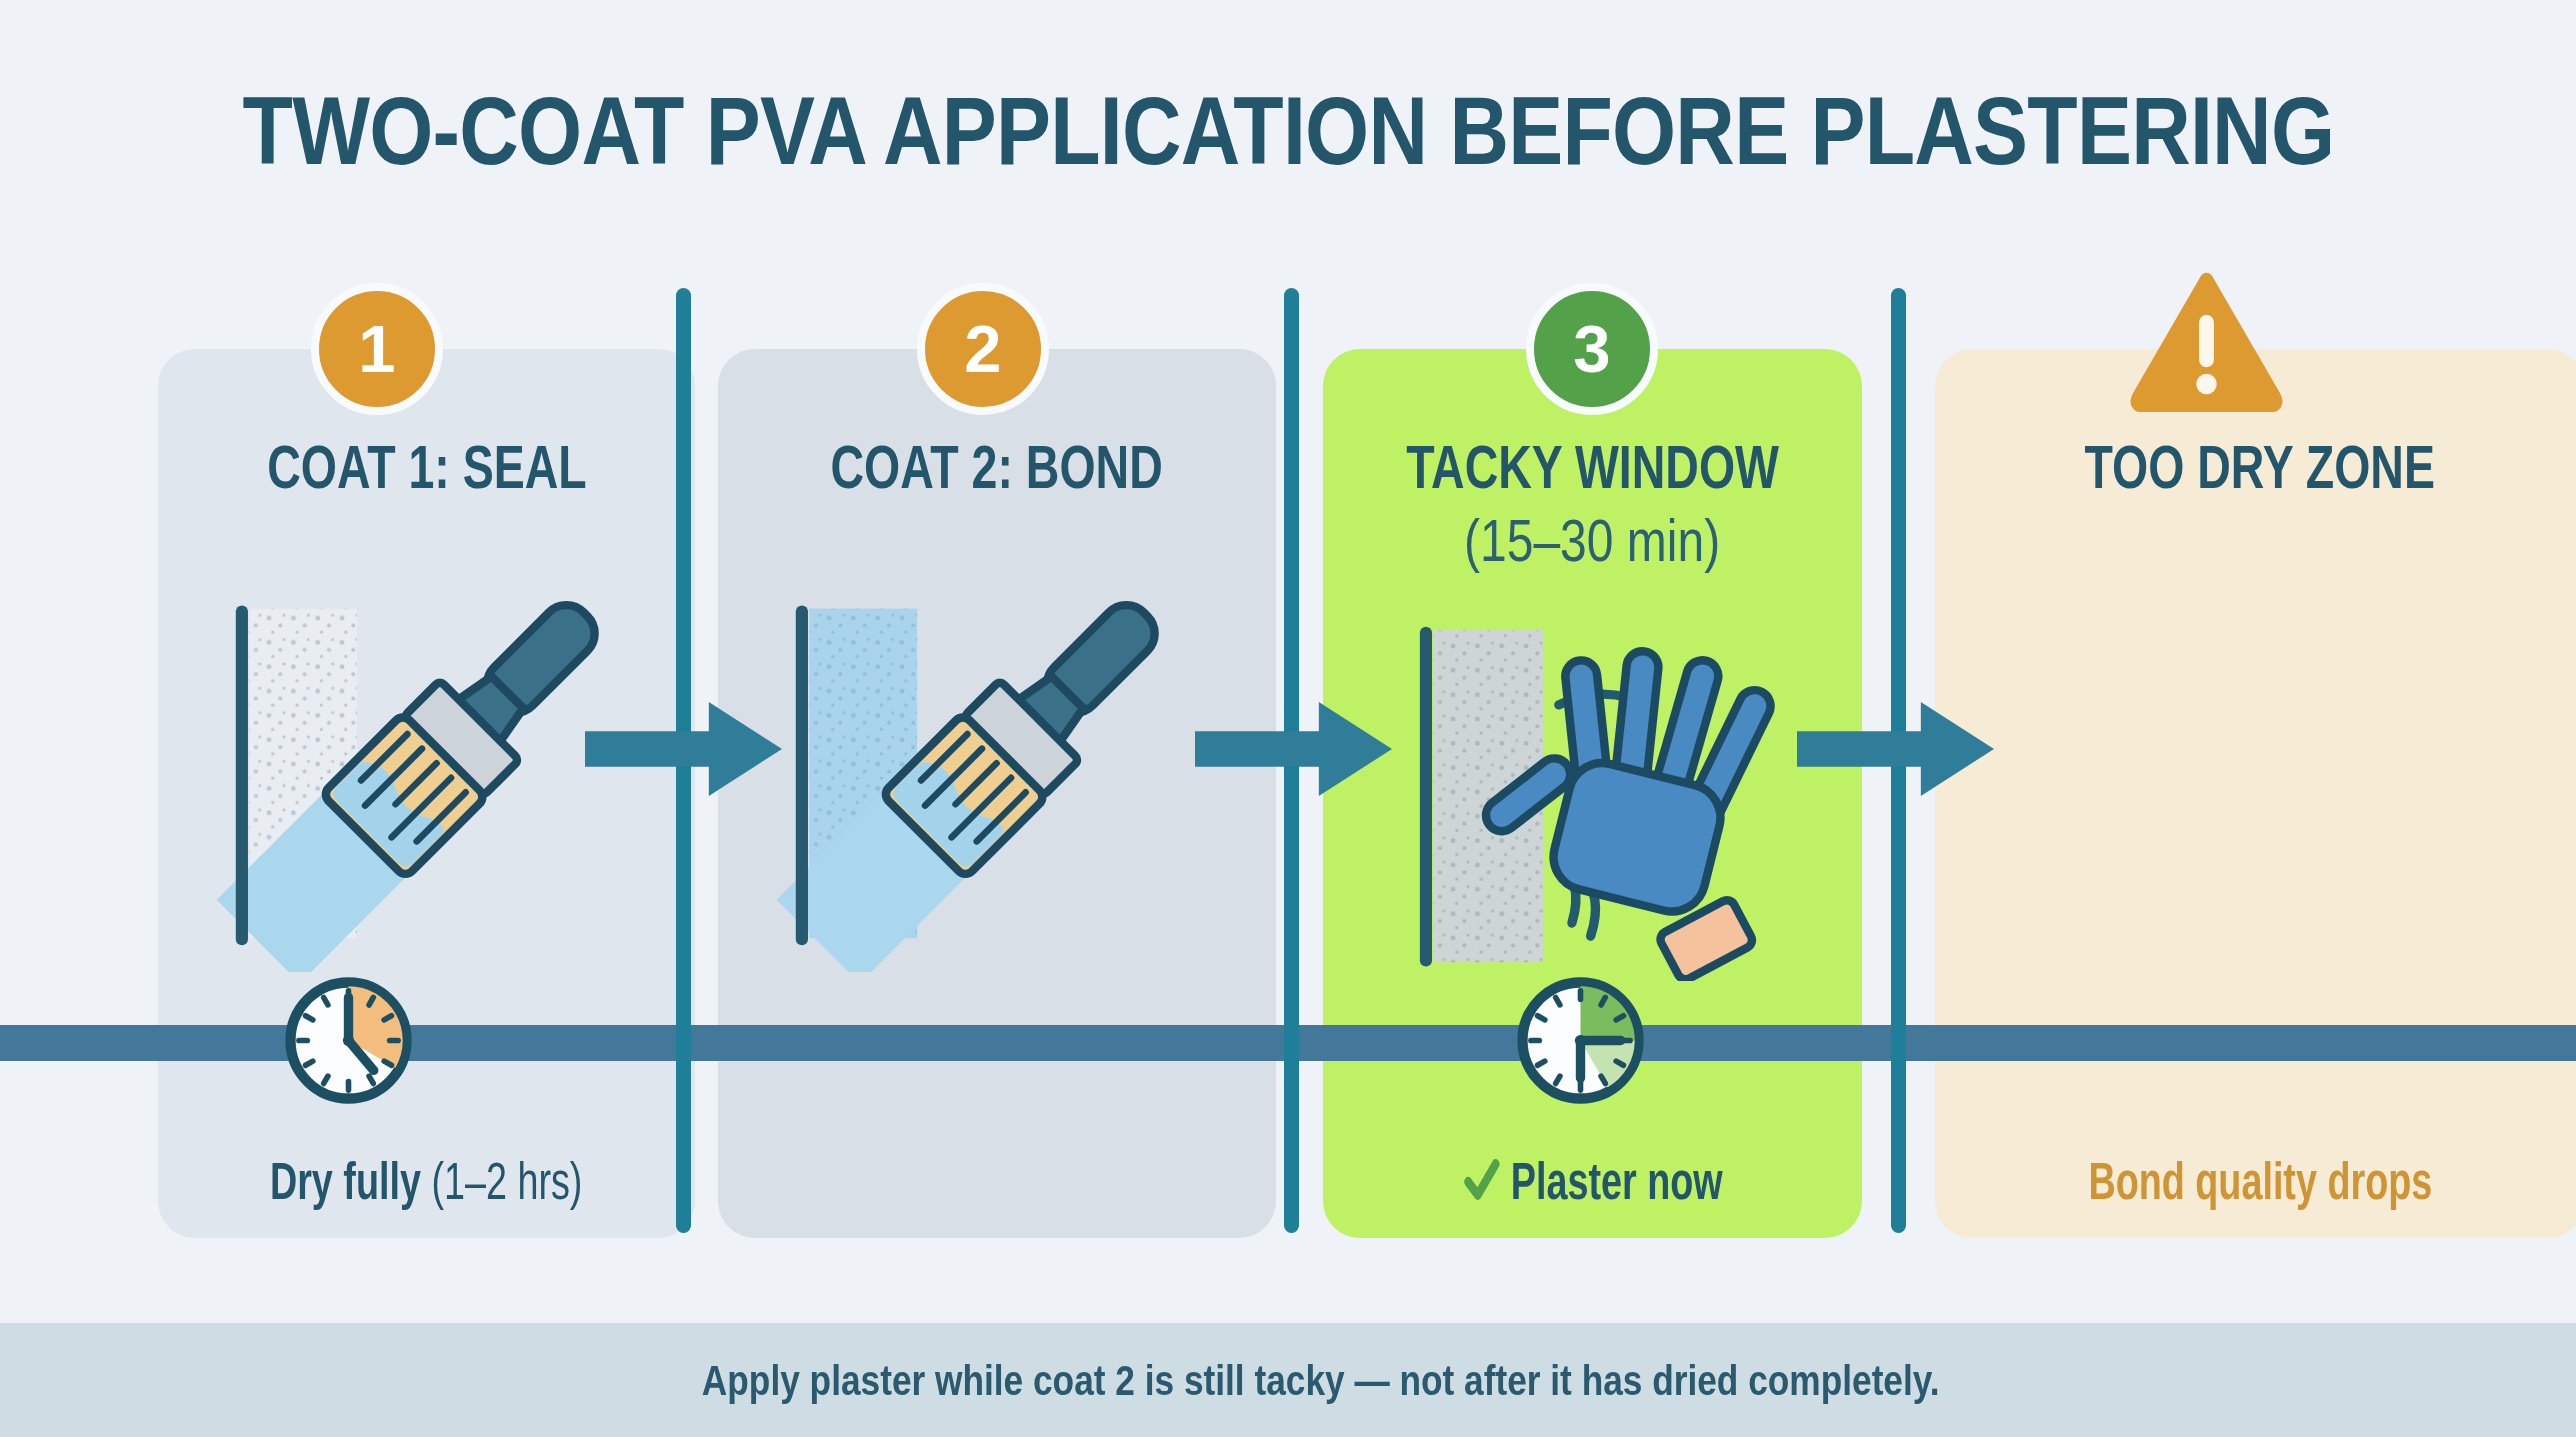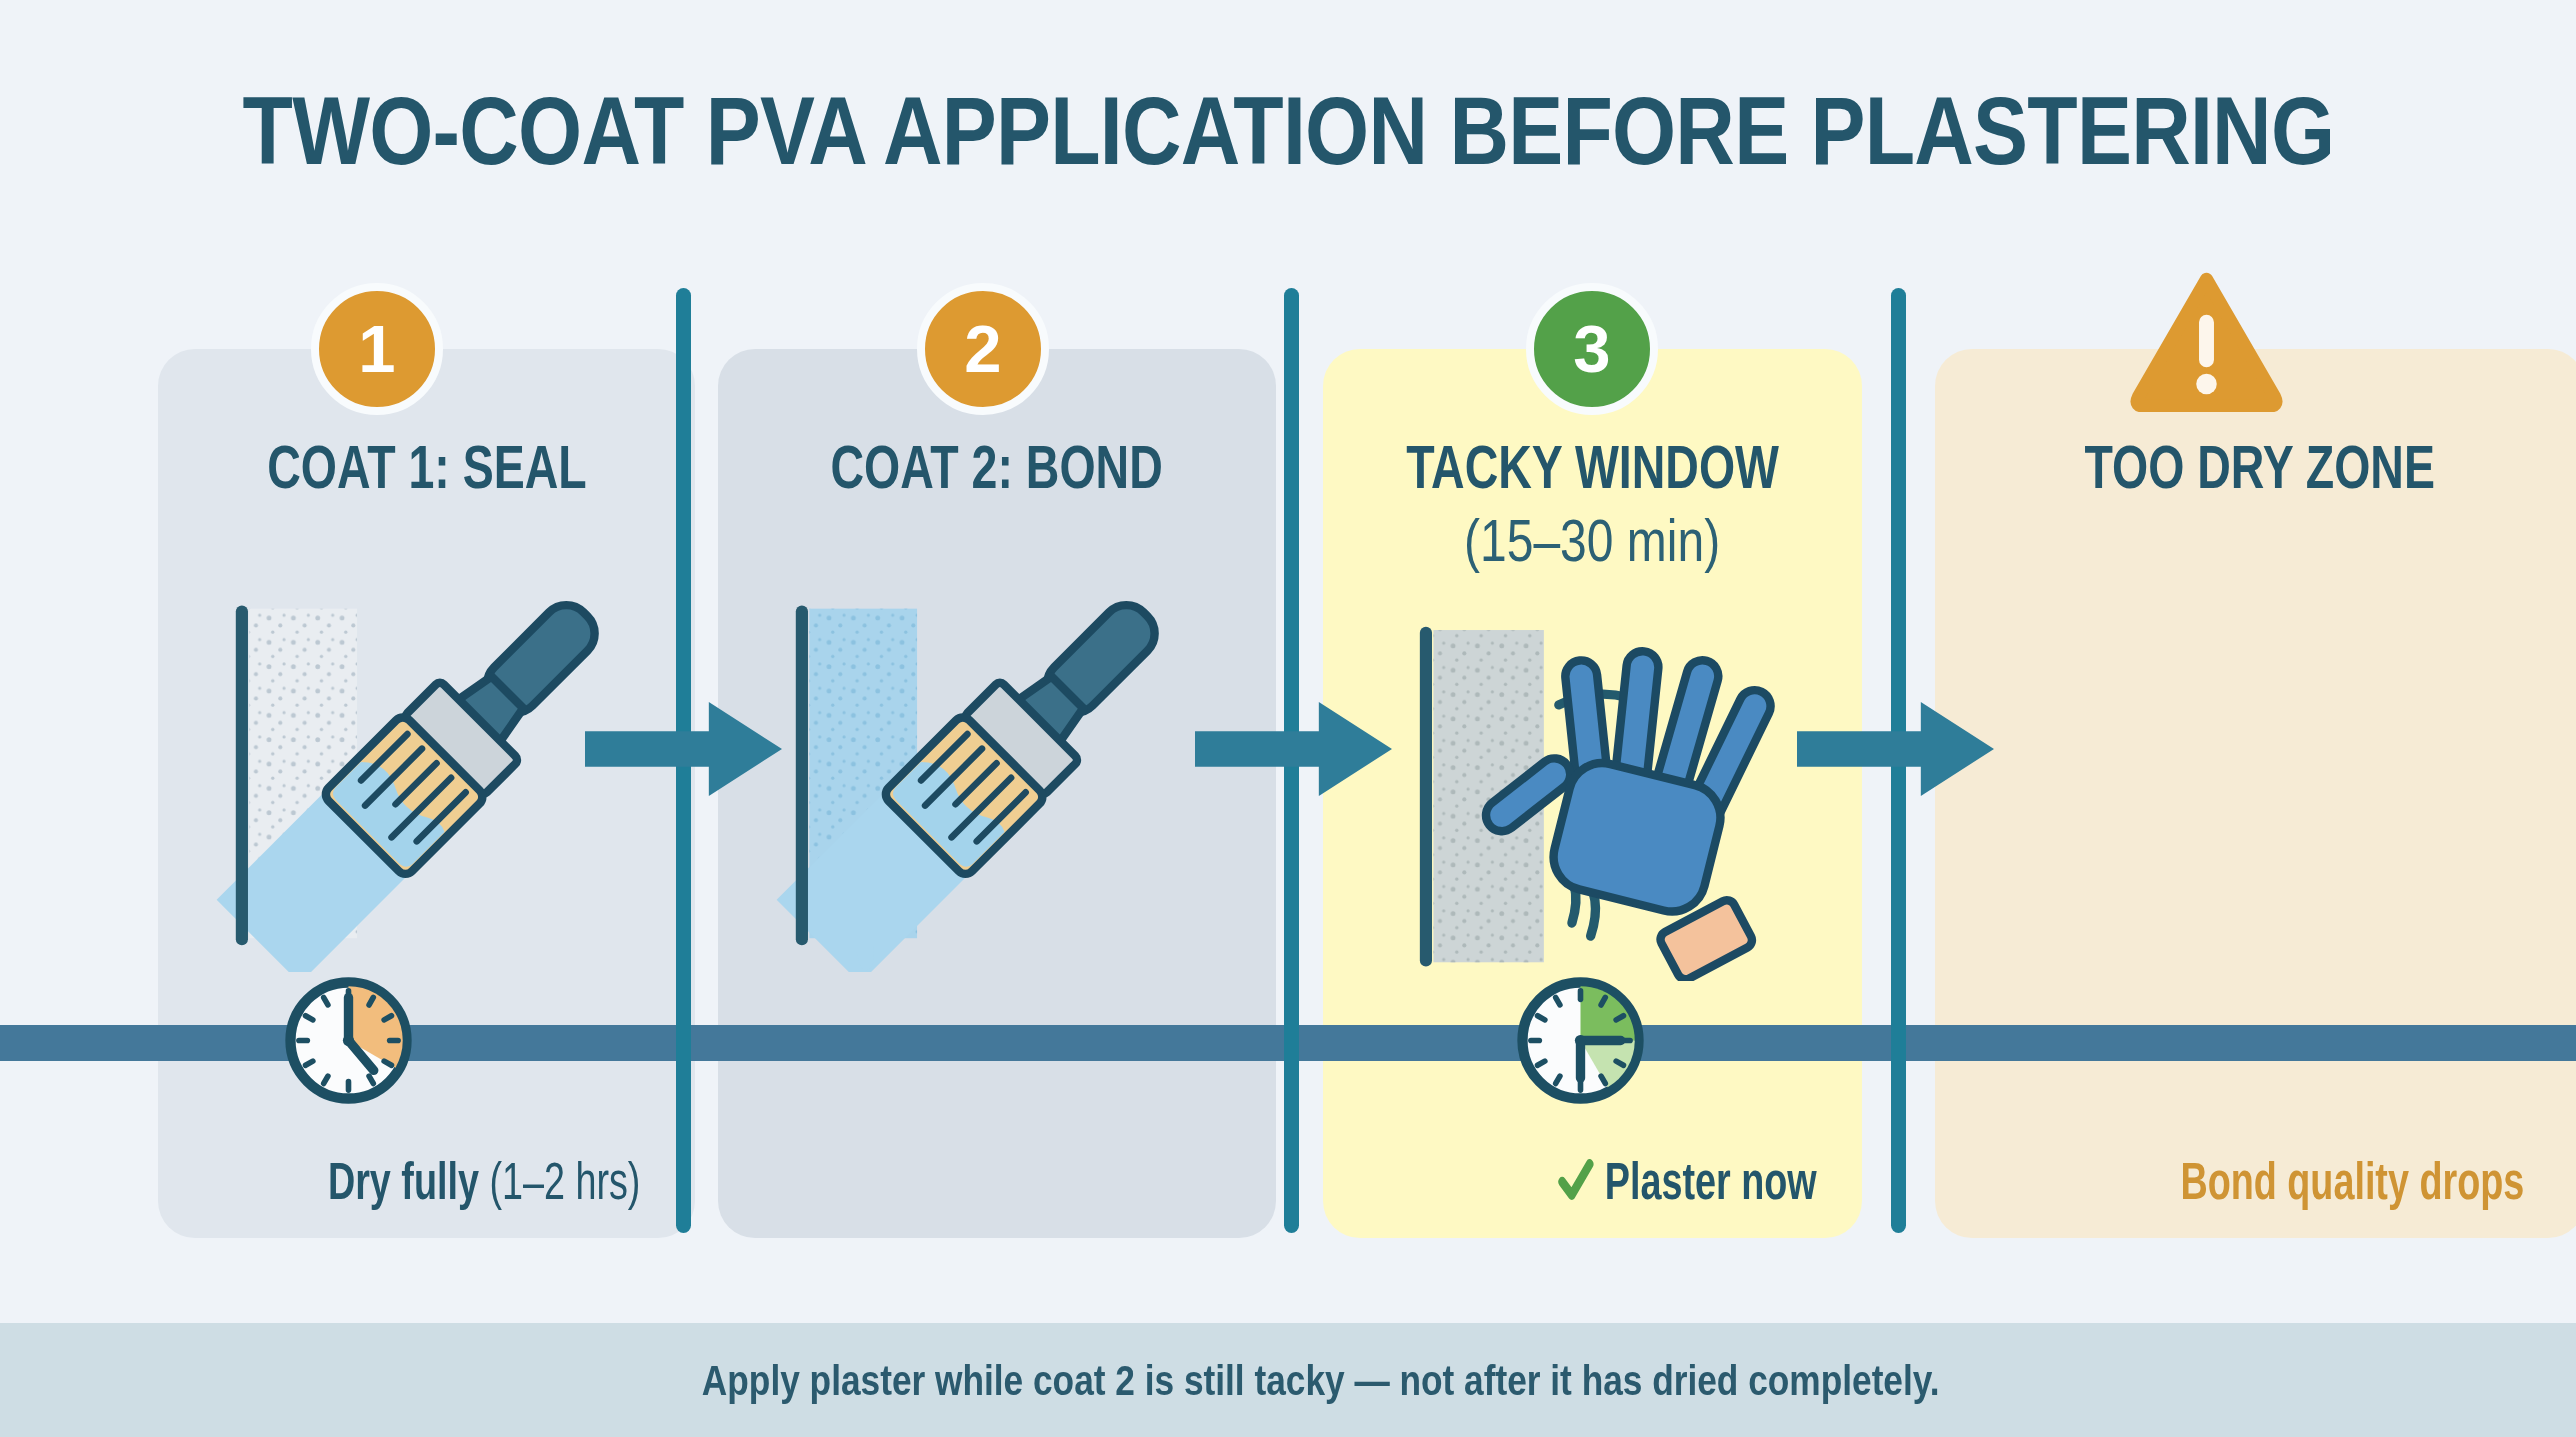--- a/index.html
+++ b/index.html
@@ -10,36 +10,36 @@
   
   .title{
     position:absolute;top:56px;left:0;width:100%;height:150px;line-height:150px;
     text-align:center;color:#24566b;font-size:97px;font-weight:bold;white-space:nowrap;text-decoration:underline;
   }
   .title .squeeze{display:inline-block;transform:scaleX(.85);letter-spacing:-0.9px;}
   
   .panel{position:absolute;top:349px;height:889px;border-radius:37px;z-index:1;}
   #panel-coat1{left:110px;width:537px;background:#e0e6ed;margin-left:48px;}
   #panel-coat2{left:718px;width:532px;background:#d8dfe7;padding-left:26px;}
-  #panel-tacky{left:1323px;width:539px;background:#fef9c3;}
+  #panel-tacky{left:1323px;width:539px;background:#bef264;}
   #panel-toodry{left:1935px;width:650px;background:#f6ebd5;}
   .panel-heading{
     position:absolute;top:82px;left:0;width:100%;text-align:center;
     color:#24566b;font-size:62px;font-weight:bold;white-space:nowrap;
   }
   .panel-heading .squeeze{display:inline-block;transform:scaleX(.75);}
   .panel-subheading{
     position:absolute;top:157px;left:0;width:100%;text-align:center;
     color:#2c6175;font-size:60px;font-weight:500;white-space:nowrap;
   }
   .panel-subheading .squeeze{display:inline-block;transform:scaleX(.8);}
   .illu{position:absolute;top:239px;z-index:2;}
   .panel-footer{
     position:absolute;top:803px;left:0;width:100%;height:60px;line-height:60px;
-    text-align:right;color:#24566b;font-size:51px;white-space:nowrap;z-index:3;
+    text-align:center;color:#24566b;font-size:51px;white-space:nowrap;z-index:3;
   }
   .panel-footer .squeeze{display:inline-block;transform:scaleX(.74);}
   .footer-bold{font-weight:bold;}
   .footer-amber{color:#cf9434;font-weight:bold;}
   .check-wrap{display:inline-block;vertical-align:-5.6px;margin-right:13px;}
   
   .badge{
     position:absolute;top:283px;width:116px;height:116px;border-radius:50%;
     border:8.4px solid #f8fbfd;box-sizing:content-box;z-index:5;
     color:#fff;font-size:67px;font-weight:bold;text-align:center;line-height:116px;

